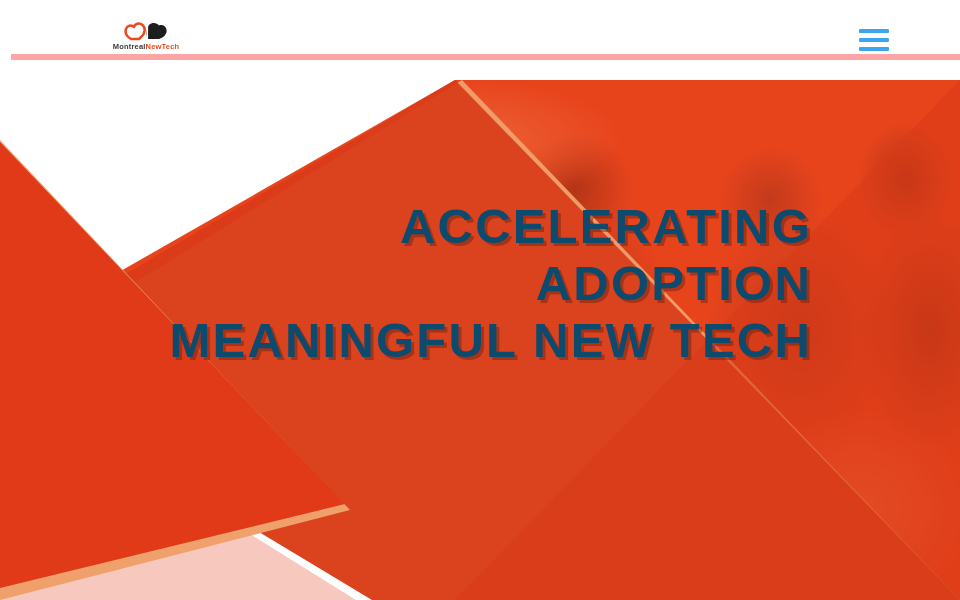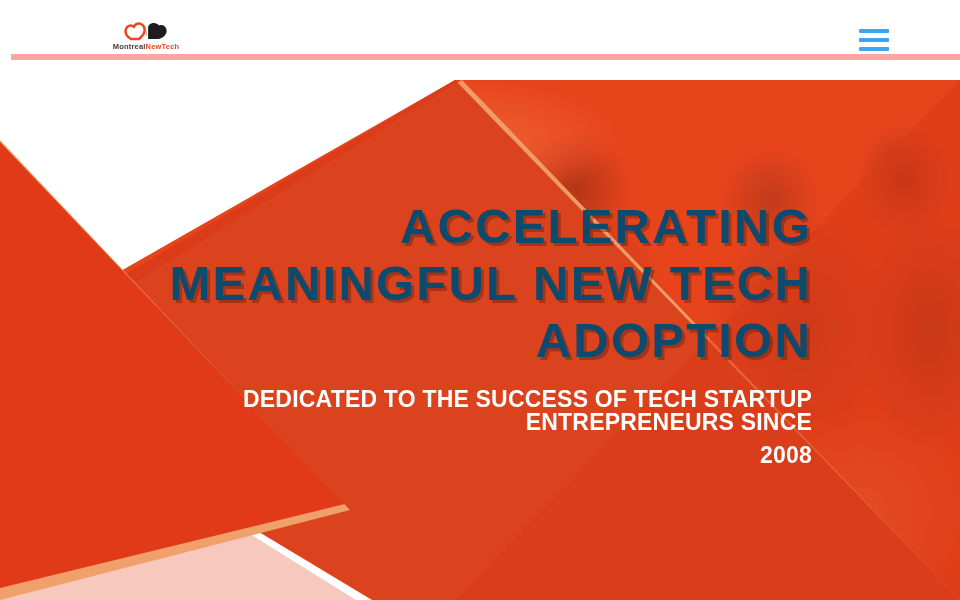--- a/index.html
+++ b/index.html
@@ -167,23 +167,19 @@
 
     <polygon points="0,62 345,424 0,508" fill="#e03a19"></polygon>
 
     <polygon points="960,0 960,520 455,520" fill="#d93b18" opacity="0.55"></polygon>
   </svg>
 
   <div class="hero-content">
 
     <h1 class="headline">
       <span class="ln">ACCELERATING</span>
+      <span class="ln">ADOPTION</span>
       <span class="ln">MEANINGFUL NEW TECH</span>
-      <span class="ln">ADOPTION</span>
     </h1>
 
-    <p class="subhead">
-      <span class="sl">DEDICATED TO THE SUCCESS OF TECH STARTUP ENTREPRENEURS SINCE</span>
-      <span class="sl sl2">2008</span>
-    </p>
 
   </div>
 </section>
 
 </body></html>

